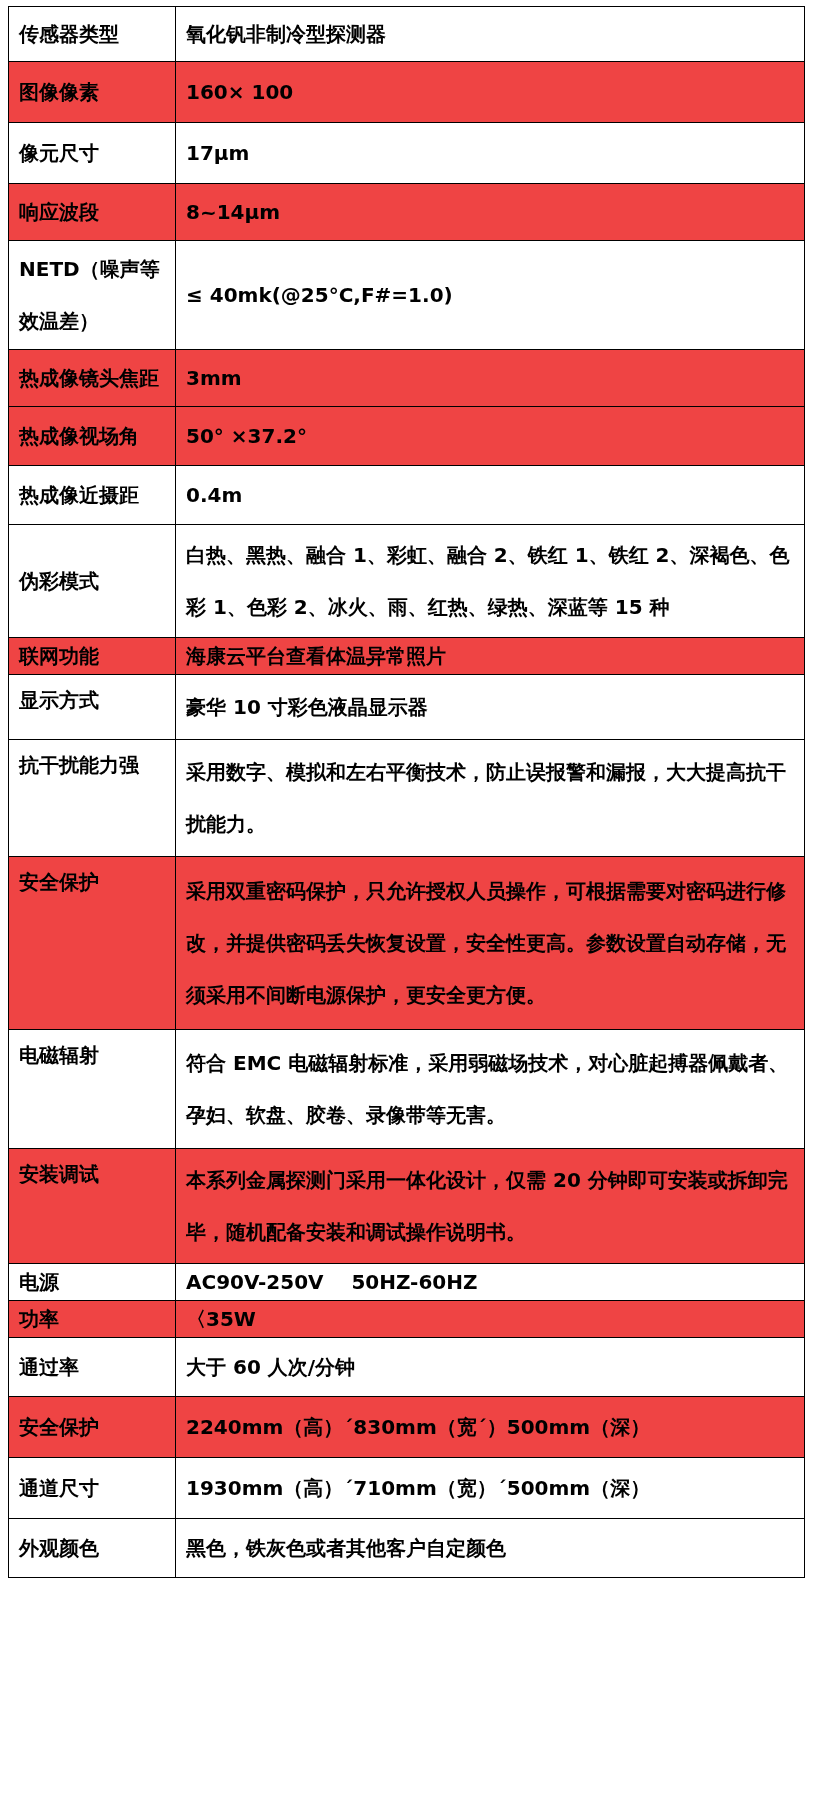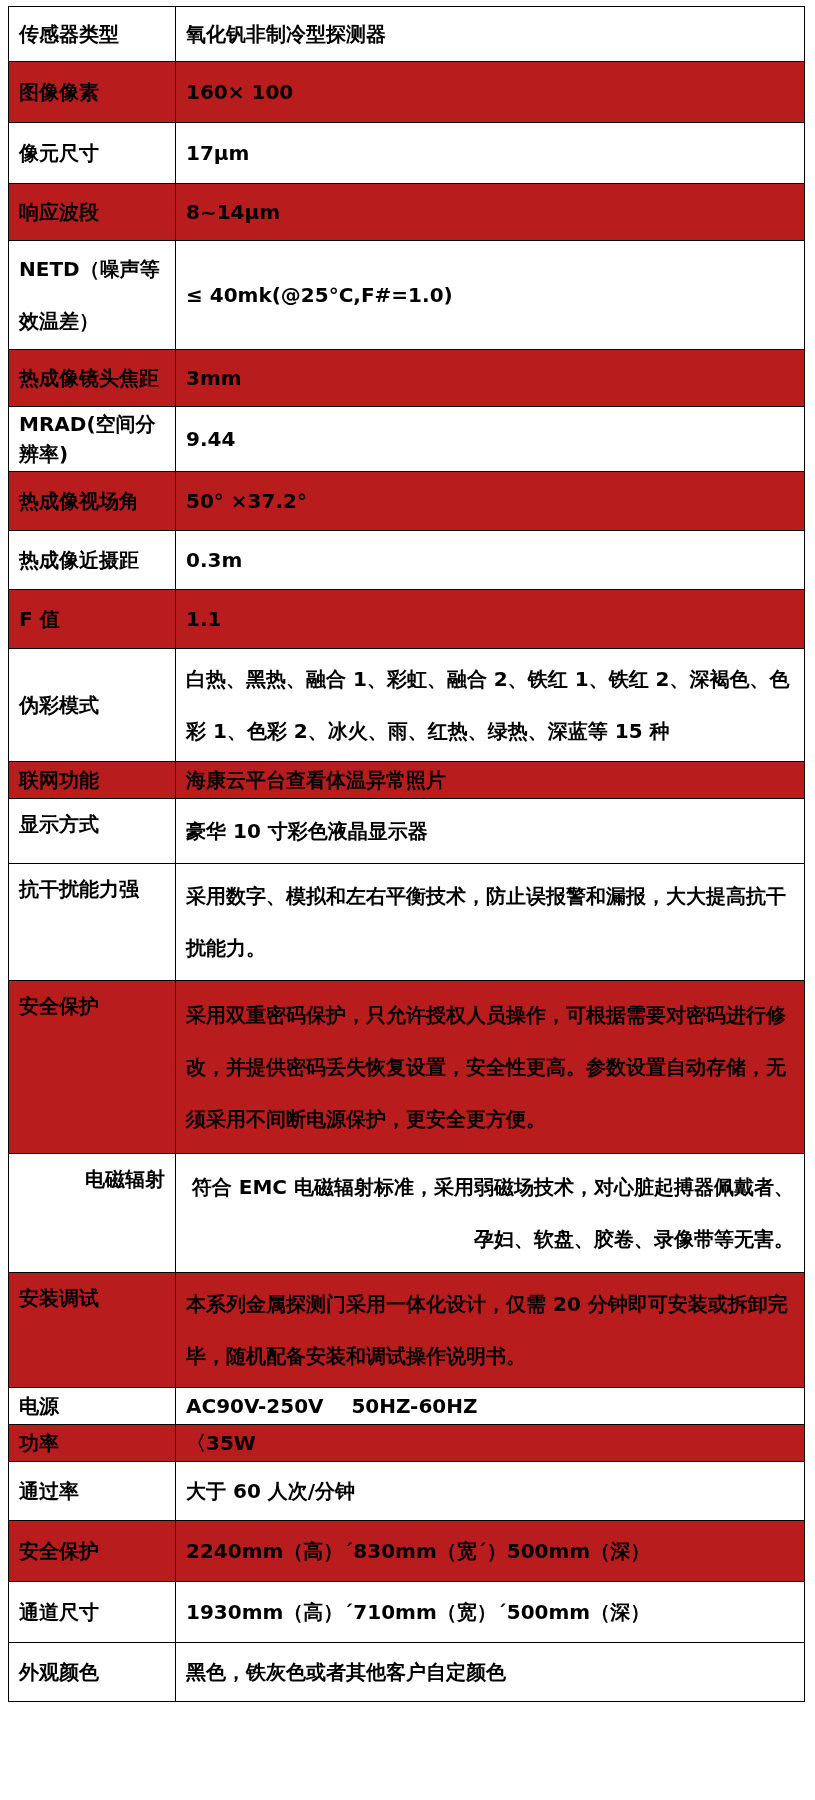--- a/index.html
+++ b/index.html
@@ -19,33 +19,33 @@
     border:1.5px solid #000;
     font-size:20px;
     line-height:30px;
     vertical-align:middle;
     padding:2px 10px;
     background:#ffffff;
     word-break:break-all;
     white-space:pre-wrap;
   }
   td.lc{width:146px;padding-left:6px;padding-right:4px;}
-  tr.sh td{background:#b91c1c;}
+  tr.sh td{background:#ef4444;}
   tr.tall td{line-height:52px;}
   tr.top td.lc{vertical-align:top;padding-top:10px;line-height:30px;}
   
   tr.h36 td{height:32px;line-height:26px;}
   tr.h54 td{height:50px;}
   tr.h56 td{height:52px;margin-top:9px;}
   tr.h58 td{height:54px;}
   tr.h60 td{height:56px;}
   tr.h104 td{height:100px;}
   tr.h106 td{height:102px;}
   tr.h108 td{height:104px;}
-  tr.h110 td{height:106px;text-align:right;}
+  tr.h110 td{height:106px;}
   tr.h112 td{height:108px;}
   tr.h164 td{height:160px;}
 </style>
 </head>
 <body>
 
 <div class="table-wrap">
 <table class="spec">
 <tbody>
   <tr class="h54">
@@ -65,35 +65,27 @@
     <td class="vc">8~14μm</td>
   </tr>
   <tr class="tall h104">
     <td class="lc">NETD（噪声等效温差）</td>
     <td class="vc">≤ 40mk(@25°C,F#=1.0)</td>
   </tr>
   <tr class="sh h56">
     <td class="lc">热成像镜头焦距</td>
     <td class="vc">3mm</td>
   </tr>
-  <tr class="h58">
-    <td class="lc">MRAD(空间分辨率)</td>
-    <td class="vc">9.44</td>
-  </tr>
   <tr class="sh h58">
     <td class="lc">热成像视场角</td>
     <td class="vc">50° ×37.2°</td>
   </tr>
   <tr class="h58">
     <td class="lc">热成像近摄距</td>
-    <td class="vc">0.3m</td>
-  </tr>
-  <tr class="sh h58">
-    <td class="lc">F 值</td>
-    <td class="vc">1.1</td>
+    <td class="vc">0.4m</td>
   </tr>
   <tr class="tall h112">
     <td class="lc">伪彩模式</td>
     <td class="vc">白热、黑热、融合 1、彩虹、融合 2、铁红 1、铁红 2、深褐色、色彩 1、色彩 2、冰火、雨、红热、绿热、深蓝等 15 种</td>
   </tr>
   <tr class="sh h36">
     <td class="lc">联网功能</td>
     <td class="vc">海康云平台查看体温异常照片</td>
   </tr>
   <tr class="top h56">

